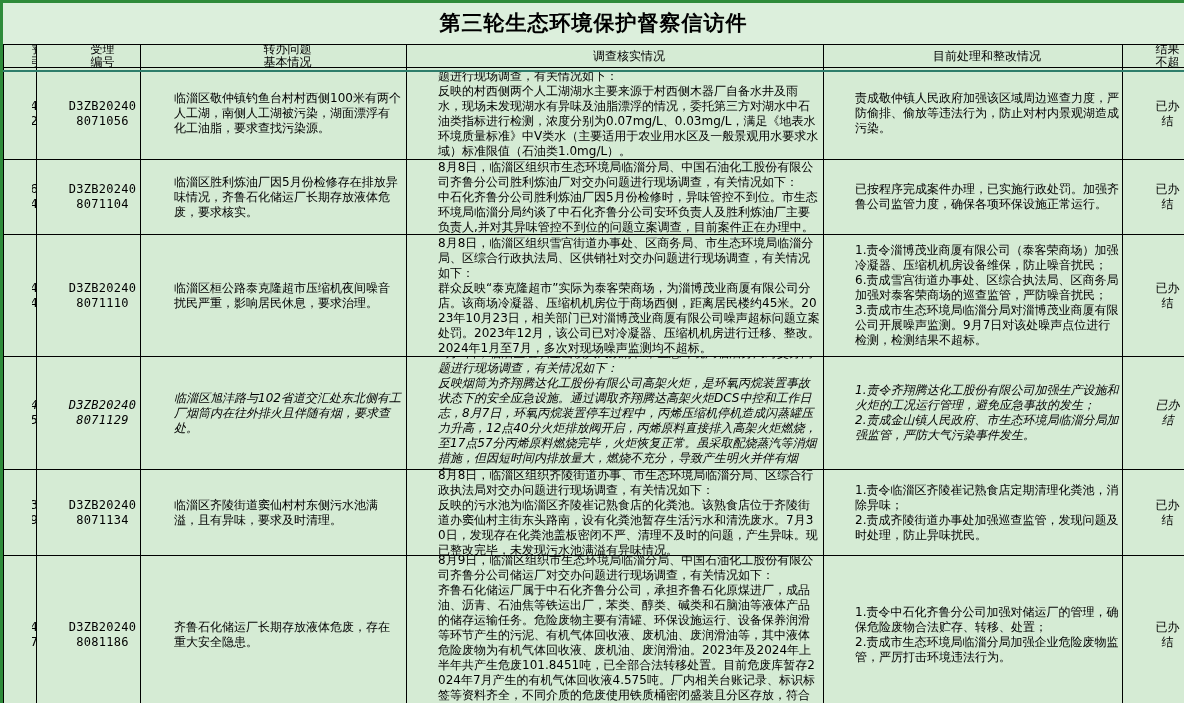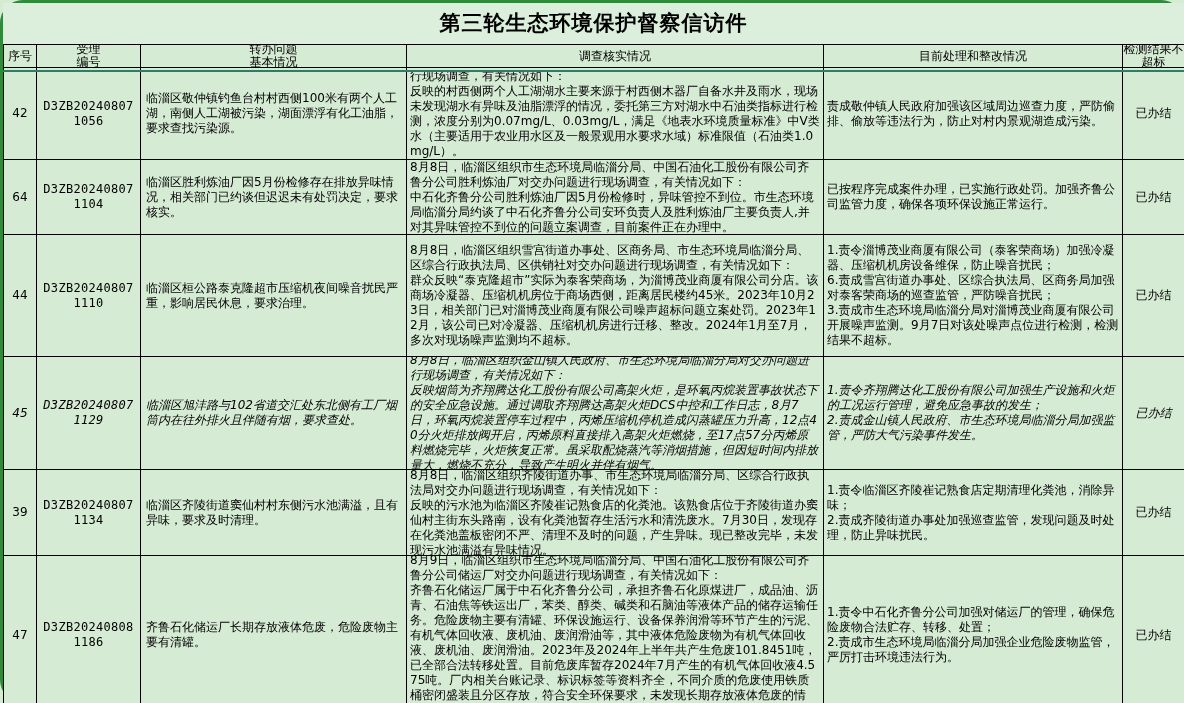--- a/index.html
+++ b/index.html
@@ -3,35 +3,35 @@
 <meta charset="utf-8">
 <style>
   html,body{margin:0;padding:0;}
   body{
     width:1184px;height:703px;overflow:hidden;position:relative;
     font-family:"DejaVu Sans",sans-serif;color:#000;background:#d5ebd4;
   }
   .sheet{
     position:absolute;inset:0;
     border-top:3px solid #2e8b3a;border-left:3px solid #2e8b3a;
-    box-sizing:border-box;background:#d946ef;border-radius:23px;
+    box-sizing:border-box;background:#d946ef;
   }
   .title{
     height:41px;line-height:41px;text-align:center;
     font-size:21px;font-weight:bold;letter-spacing:1px;
     background:#dcefdc;
   }
   table{
     border-collapse:collapse;table-layout:fixed;width:1181px;
     background:#d5ebd4;
   }
   td,th{border:1px solid #000;padding:0;vertical-align:middle;font-weight:normal;}
   .cellbox{
     display:flex;flex-direction:column;justify-content:center;
-    overflow:hidden;box-sizing:border-box;
+    overflow:hidden;box-sizing:border-box;margin-left:28px;
   }
   .hdr{height:22px;align-items:center;text-align:center;font-size:12px;line-height:13px;white-space:pre-wrap;}
   .txt{font-size:12px;line-height:15px;white-space:pre-wrap;padding:0 3px;word-break:break-all;}
   .center{align-items:center;text-align:center;}
   .c-id .txt{font-family:"DejaVu Sans Mono",monospace;letter-spacing:0.3px;}
   .c-problem .txt{padding:0 5px;}
   
   tr.r42 .cellbox{height:91px;}
   tr.r43 .cellbox{height:74px;}
   tr.r44 .cellbox{height:121px;}
@@ -124,21 +124,21 @@
               <div class="txt">64</div>
             </div>
           </td>
     <td class="c-id">
             <div class="cellbox center">
               <div class="txt">D3ZB202408071104</div>
             </div>
           </td>
     <td class="c-problem">
             <div class="cellbox">
-              <div class="txt">临淄区胜利炼油厂因5月份检修存在排放异味情况，相关部门已约谈但迟迟未有处罚决定，要求核实。</div>
+              <div class="txt">临淄区胜利炼油厂因5月份检修存在排放异味情况，齐鲁石化储运厂长期存放液体危废，要求核实。</div>
             </div>
           </td>
     <td class="c-inv">
             <div class="cellbox">
               <div class="txt">8月8日，临淄区组织市生态环境局临淄分局、中国石油化工股份有限公司齐鲁分公司胜利炼油厂对交办问题进行现场调查，有关情况如下：
 中石化齐鲁分公司胜利炼油厂因5月份检修时，异味管控不到位。市生态环境局临淄分局约谈了中石化齐鲁分公司安环负责人及胜利炼油厂主要负责人,并对其异味管控不到位的问题立案调查，目前案件正在办理中。</div>
             </div>
           </td>
     <td class="c-handle">
             <div class="cellbox">
@@ -260,21 +260,21 @@
               <div class="txt">47</div>
             </div>
           </td>
     <td class="c-id">
             <div class="cellbox center">
               <div class="txt">D3ZB202408081186</div>
             </div>
           </td>
     <td class="c-problem">
             <div class="cellbox">
-              <div class="txt">齐鲁石化储运厂长期存放液体危废，危险废物主要有清罐。</div>
+              <div class="txt">齐鲁石化储运厂长期存放液体危废，存在重大安全隐患。</div>
             </div>
           </td>
     <td class="c-inv">
             <div class="cellbox">
               <div class="txt">8月9日，临淄区组织市生态环境局临淄分局、中国石油化工股份有限公司齐鲁分公司储运厂对交办问题进行现场调查，有关情况如下：
 齐鲁石化储运厂属于中石化齐鲁分公司，承担齐鲁石化原煤进厂，成品油、沥青、石油焦等铁运出厂，苯类、醇类、碱类和石脑油等液体产品的储存运输任务。危险废物主要有清罐、环保设施运行、设备保养润滑等环节产生的污泥、有机气体回收液、废机油、废润滑油等，其中液体危险废物为有机气体回收液、废机油、废润滑油。2023年及2024年上半年共产生危废101.8451吨，已全部合法转移处置。目前危废库暂存2024年7月产生的有机气体回收液4.575吨。厂内相关台账记录、标识标签等资料齐全，不同介质的危废使用铁质桶密闭盛装且分区存放，符合安全环保要求，未发现长期存放液体危废的情况。</div>
             </div>
           </td>
     <td class="c-handle">
             <div class="cellbox">

